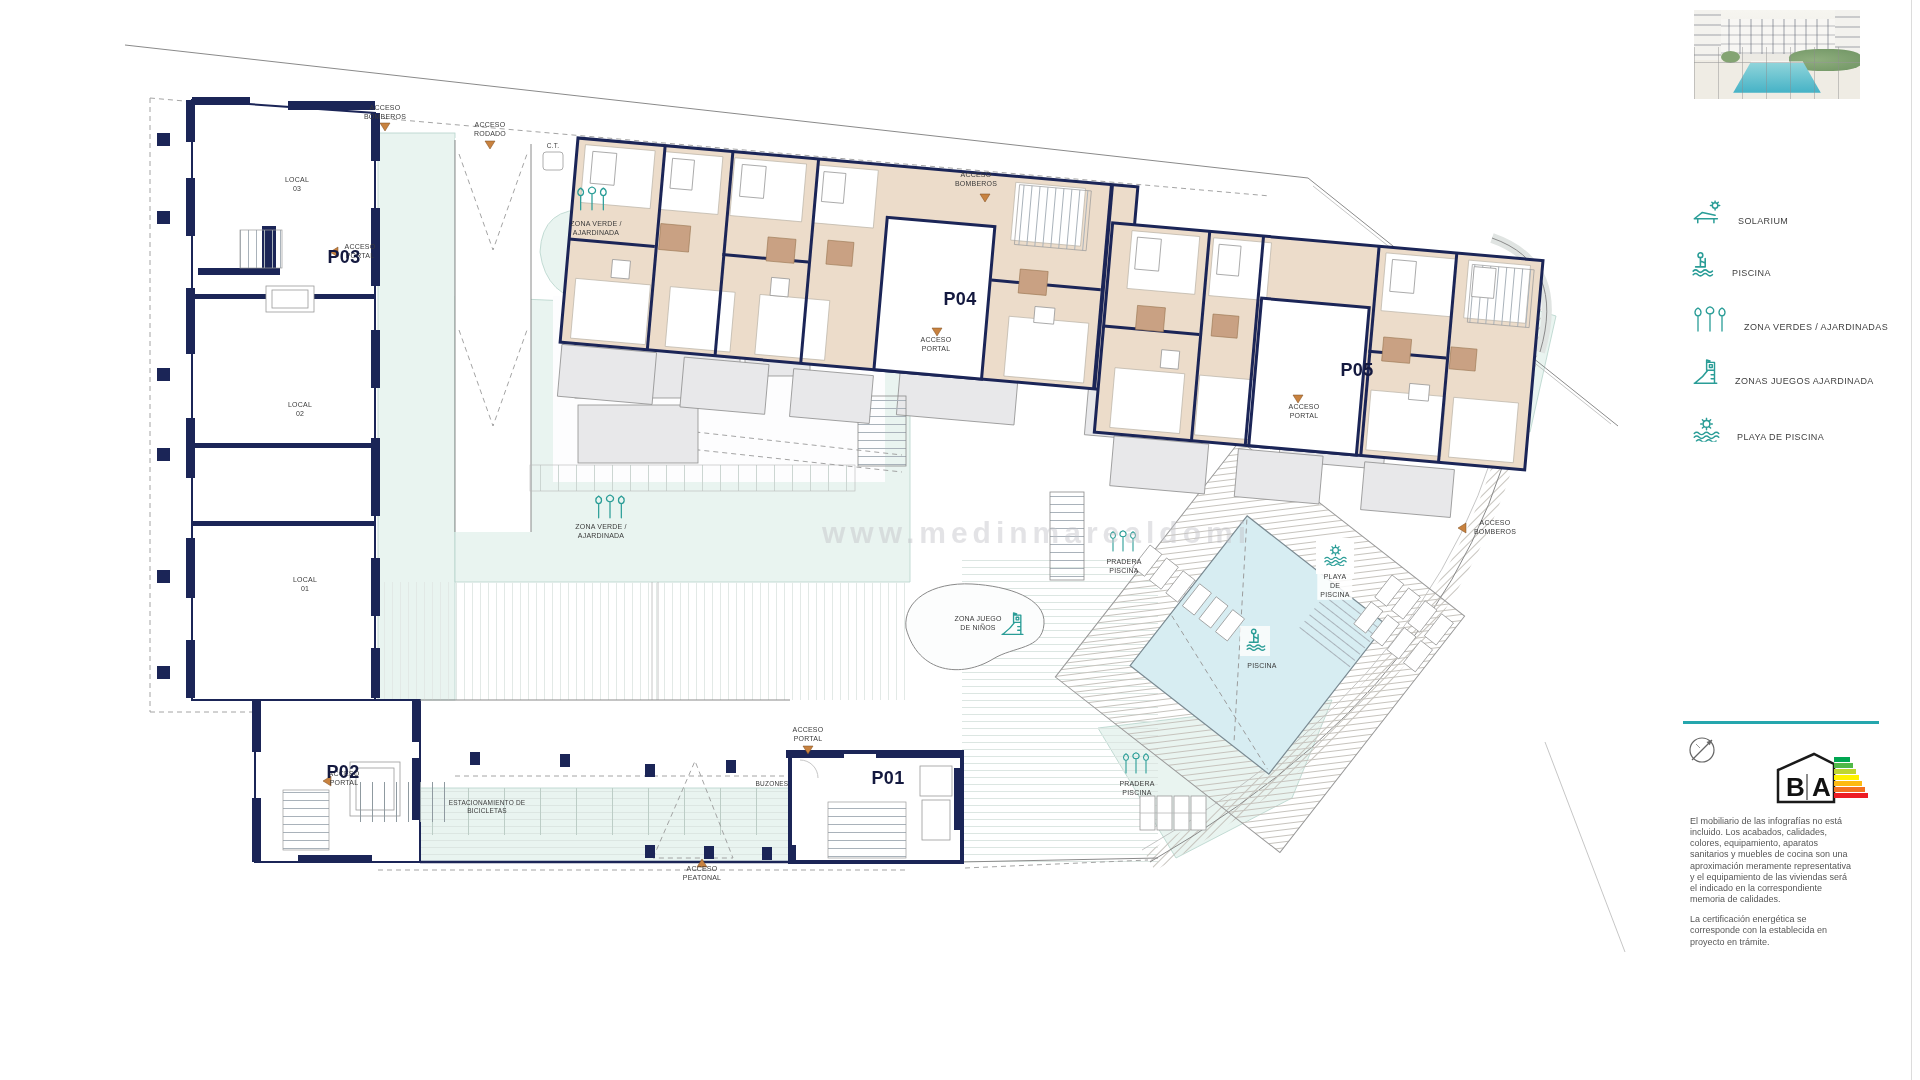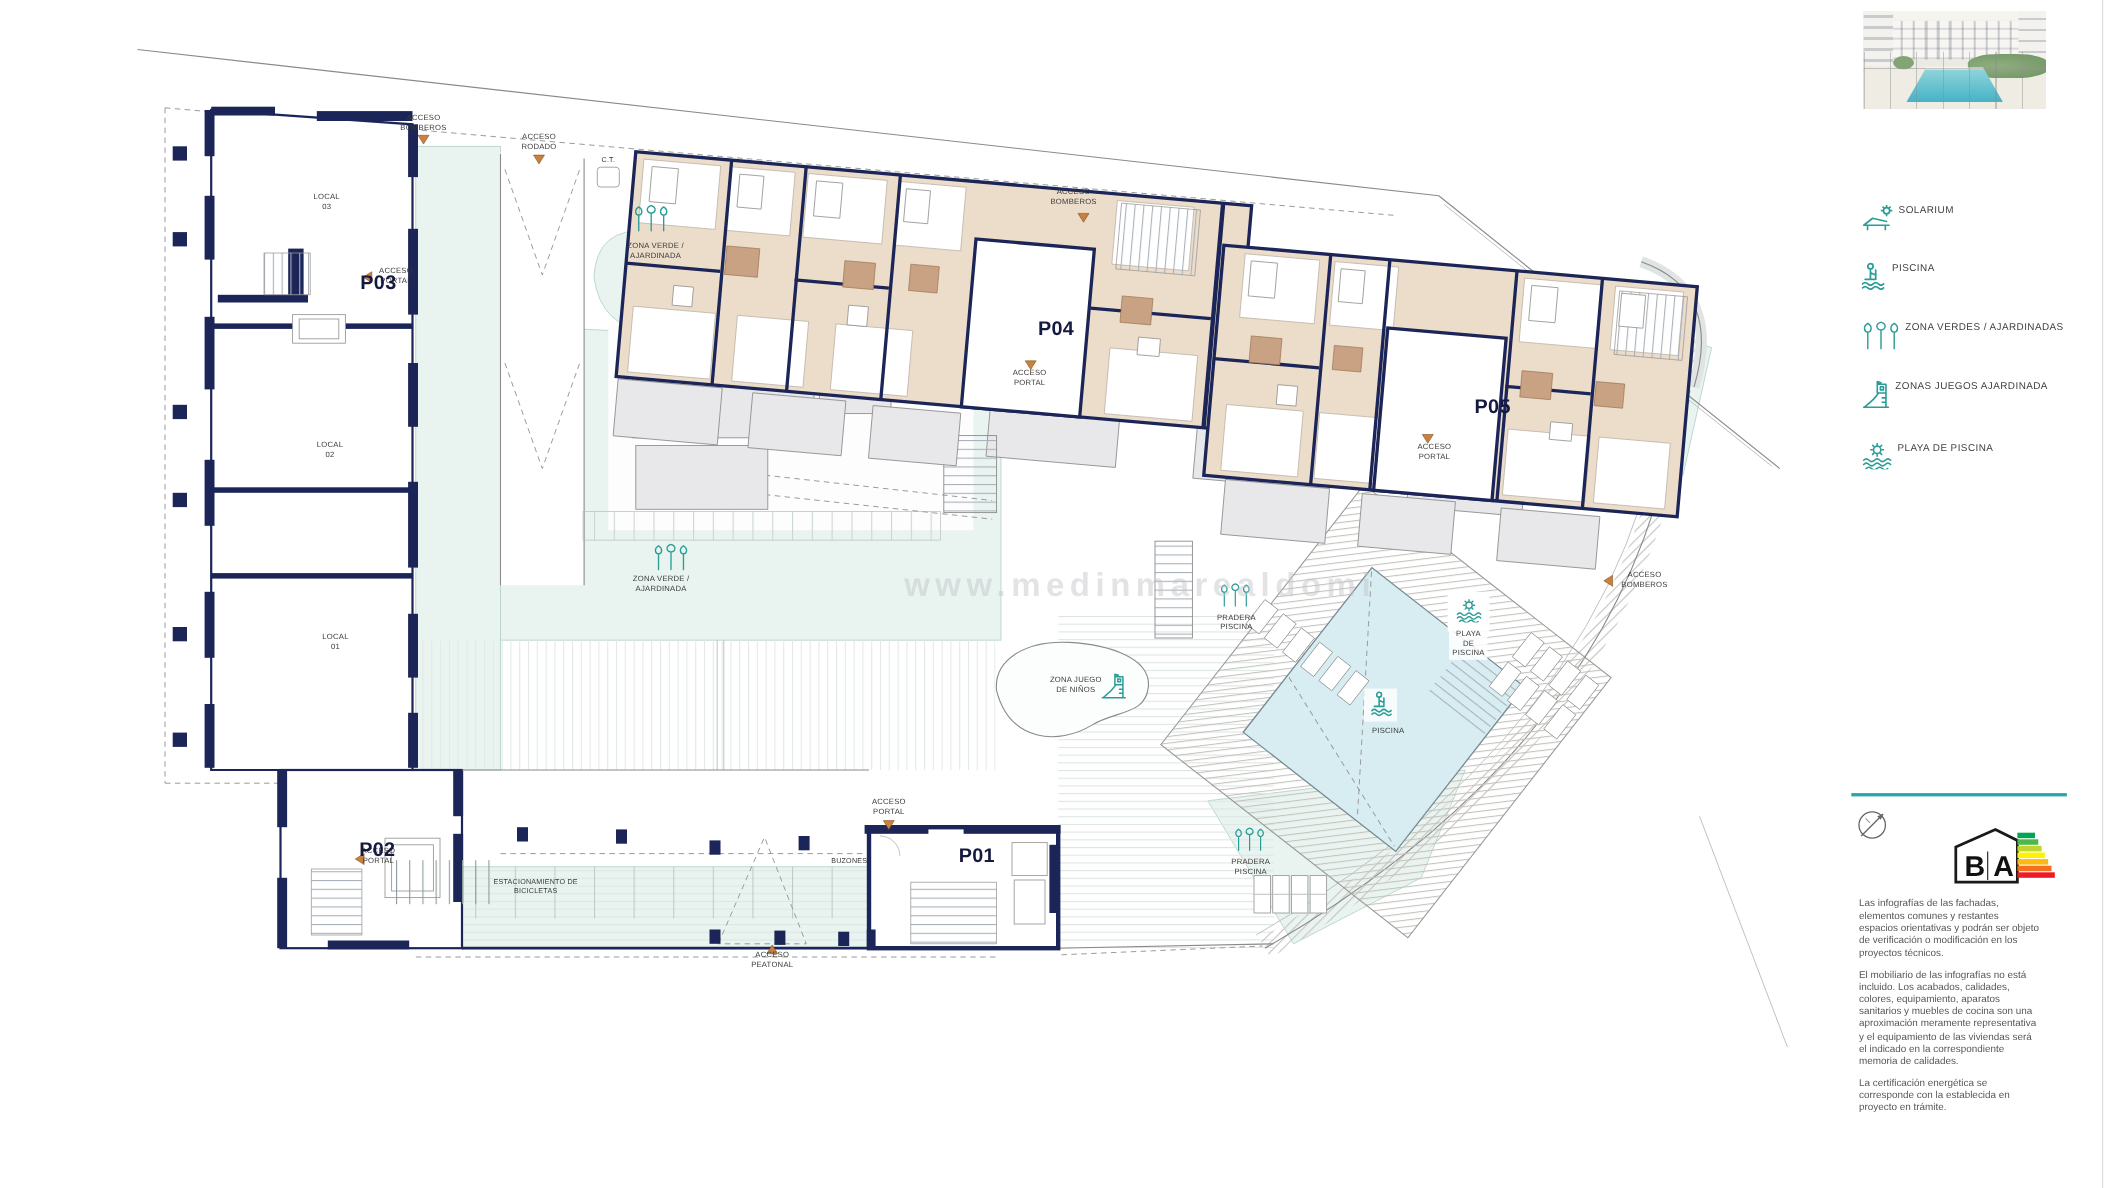--- a/index.html
+++ b/index.html
@@ -45,21 +45,21 @@
       repeating-linear-gradient(0deg, rgba(95,100,115,.28) 0 2px, transparent 2px 10px),#f3f2ee;}
   .ph-green{left:57%;top:44%;width:44%;height:24%;background:radial-gradient(ellipse at 35% 50%,#8fae7e,#6f9463);border-radius:40%;}
   .ph-green2{left:16%;top:46%;width:12%;height:14%;background:#84a473;border-radius:50%;}
   .ph-deck{left:0;bottom:0;width:100%;height:44%;background:#efece4;}
   .ph-pool{left:20%;bottom:7%;width:60%;height:33%;background:linear-gradient(#8fd4da,#45b2c6);
       clip-path:polygon(24% 0,76% 0,94% 100%,6% 100%);border-top:2px solid #ffffff;}
   .ph-fence{left:0;bottom:0;width:100%;height:58%;background:
       linear-gradient(transparent 28%, rgba(150,150,150,.55) 28%, rgba(150,150,150,.55) 30%, transparent 30%),
       repeating-linear-gradient(90deg, rgba(140,140,140,.45) 0 1px, transparent 1px 24px);}
 
-  .legend-row{position:absolute;left:1692px;width:225px;height:40px;display:flex;align-items:flex-start;gap:4px;}
+  .legend-row{position:absolute;left:1692px;width:225px;height:40px;display:flex;align-items:flex-end;gap:16px;}
   .legend-ico{flex:none;}
   .legend-text{font-size:9px;letter-spacing:.4px;color:#3f3f3f;}
 
   .teal-rule{position:absolute;left:1683px;top:721px;width:196px;height:3px;background:#25a6ad;}
   .compass{position:absolute;left:1686px;top:734px;}
   .energy{position:absolute;left:1774px;top:750px;}
 
   .disclaimer{position:absolute;left:1690px;top:816px;width:164px;font-size:9px;line-height:1.24;color:#575757;}
   .disclaimer p{margin:0 0 9px 0;}
 </style>
@@ -509,17 +509,16 @@
     <rect x="60" y="13" width="19" height="5" fill="#50b848"></rect>
     <rect x="60" y="19" width="22" height="5" fill="#bfd630"></rect>
     <rect x="60" y="25" width="25" height="5" fill="#fff200"></rect>
     <rect x="60" y="31" width="28" height="5" fill="#fdb913"></rect>
     <rect x="60" y="37" width="31" height="5" fill="#f37021"></rect>
     <rect x="60" y="43" width="34" height="5" fill="#ed1c24"></rect>
   </g>
 </svg>
 
 <div class="disclaimer">
-  <p>Las infografías de las fachadas, elementos comunes y restantes espacios orientativas y podrán ser objeto de verificación o modificación en los proyectos técnicos.</p>
   <p>El mobiliario de las infografías no está incluido. Los acabados, calidades, colores, equipamiento, aparatos sanitarios y muebles de cocina son una aproximación meramente representativa y el equipamiento de las viviendas será el indicado en la correspondiente memoria de calidades.</p>
   <p>La certificación energética se corresponde con la establecida en proyecto en trámite.</p>
 
 </div>
 
 </body></html>

